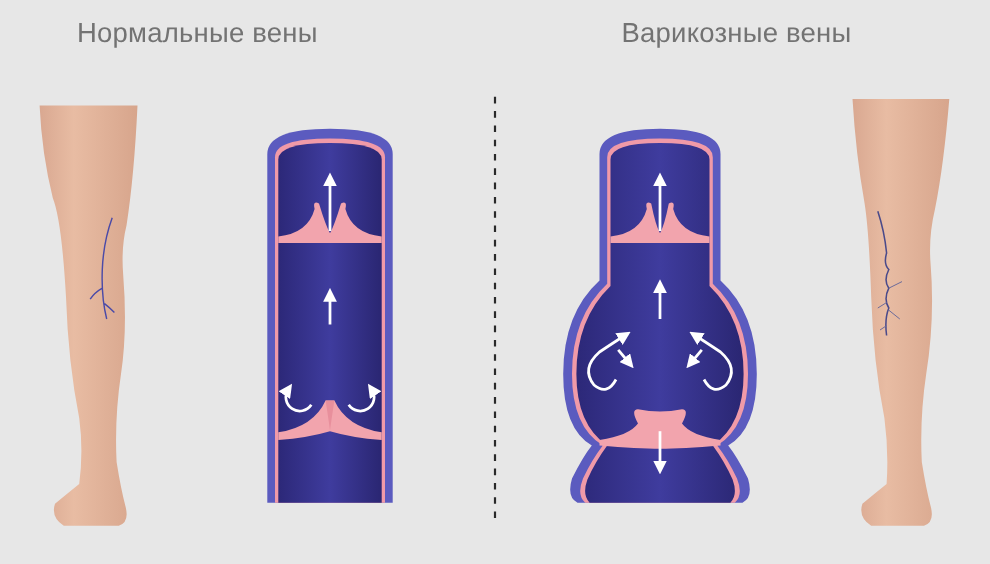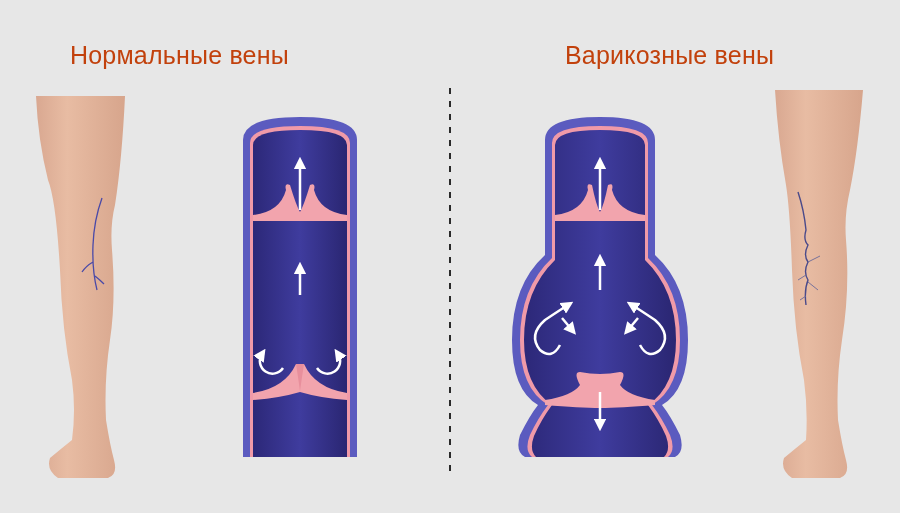--- a/index.html
+++ b/index.html
@@ -1,17 +1,17 @@
 <!DOCTYPE html>
 <html><head>
 <meta charset="utf-8">
 <style>
   html,body{margin:0;padding:0;}
   body{width:900px;height:513px;background:#e7e7e7;position:relative;overflow:hidden;font-family:"Liberation Sans",sans-serif;}
-  .title{position:absolute;top:41px;font-size:25px;color:#c2410c;letter-spacing:0.2px;white-space:nowrap;}
+  .title{position:absolute;top:16px;font-size:25px;color:#737373;letter-spacing:0.2px;white-space:nowrap;}
   #t-left{left:70px;}
   #t-right{left:565px;}
   svg.art{position:absolute;left:0;top:0;}
 </style>
 </head>
 <body>
 
 <div class="title" id="t-left">Нормальные вены</div>
 <div class="title" id="t-right">Варикозные вены</div>
 

